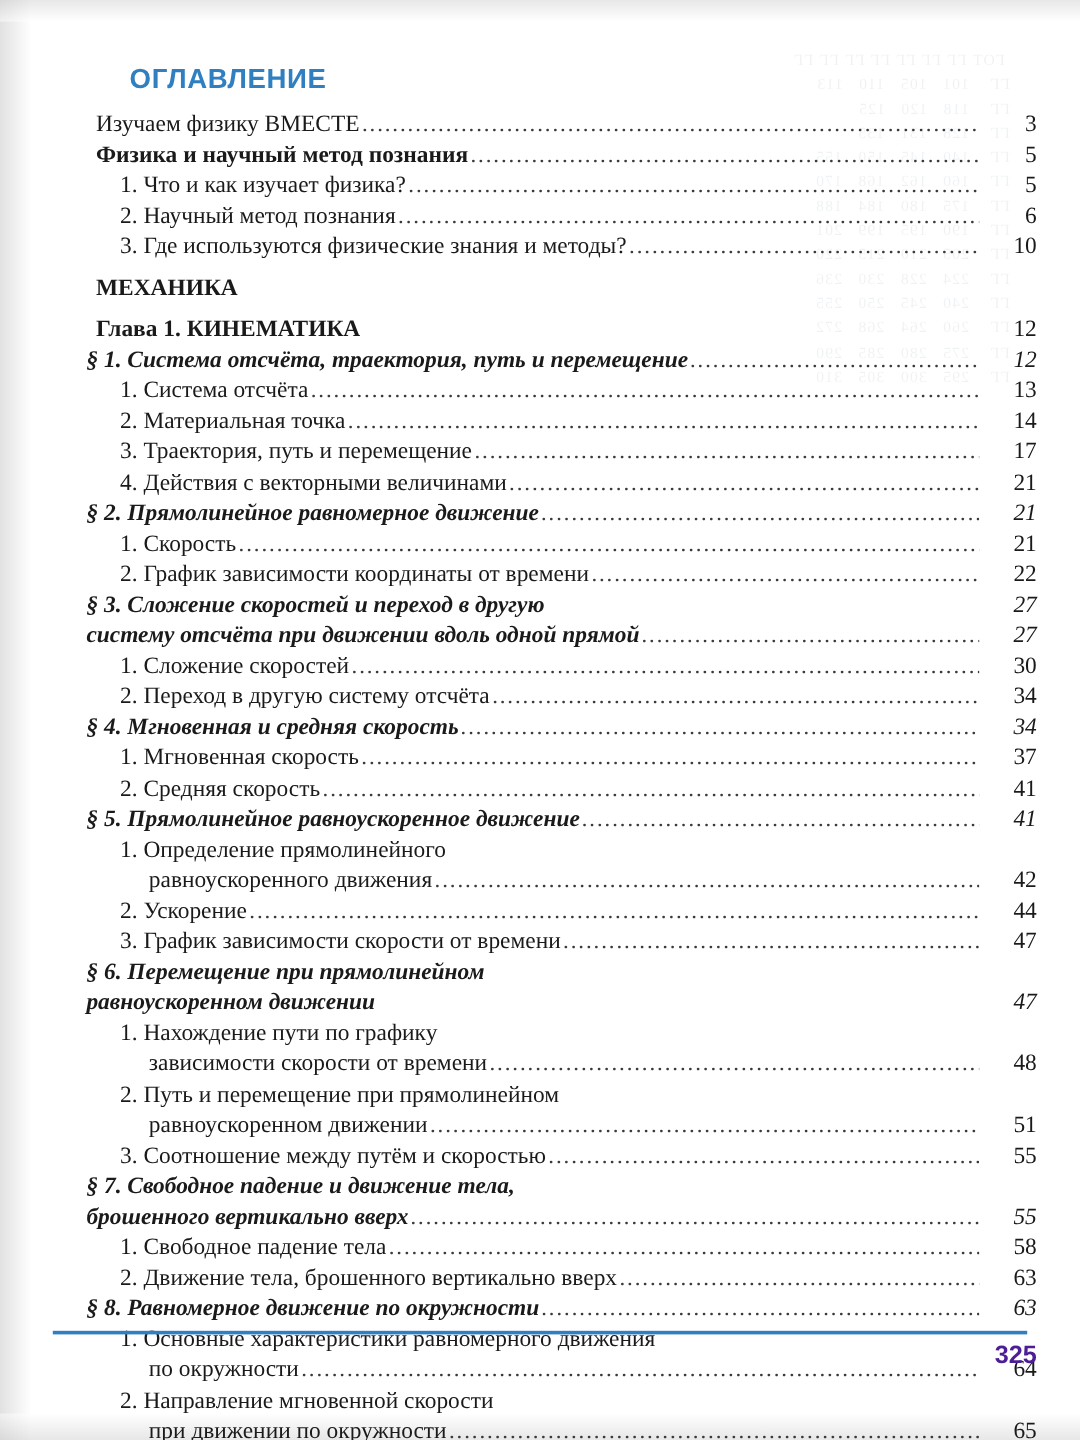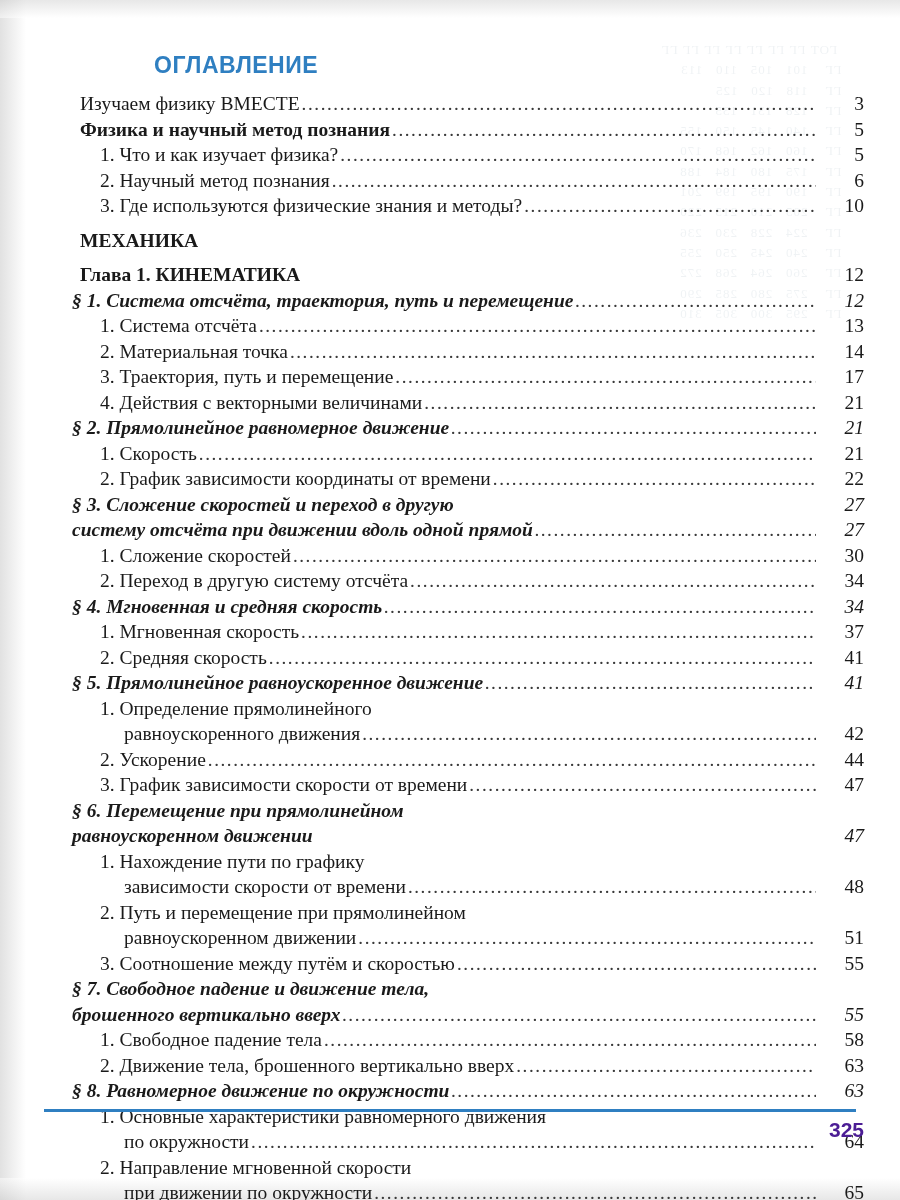--- a/index.html
+++ b/index.html
@@ -42,21 +42,21 @@
     left: 44px;
     top: 52px;
     width: 820px;
   }
   .toc-title {
     color: #2f7fc1;
     font-family: "Liberation Sans", sans-serif;
     font-weight: bold;
     font-size: 23px;
     letter-spacing: 0.5px;
-    margin-left: 110px;
+    margin-left: 64px;
     margin-bottom: 12px;
   }
   .row {
     display: flex;
     align-items: baseline;
     font-size: 19.5px;
     line-height: 25.5px;
     white-space: nowrap;
   }
   .row .txt {

